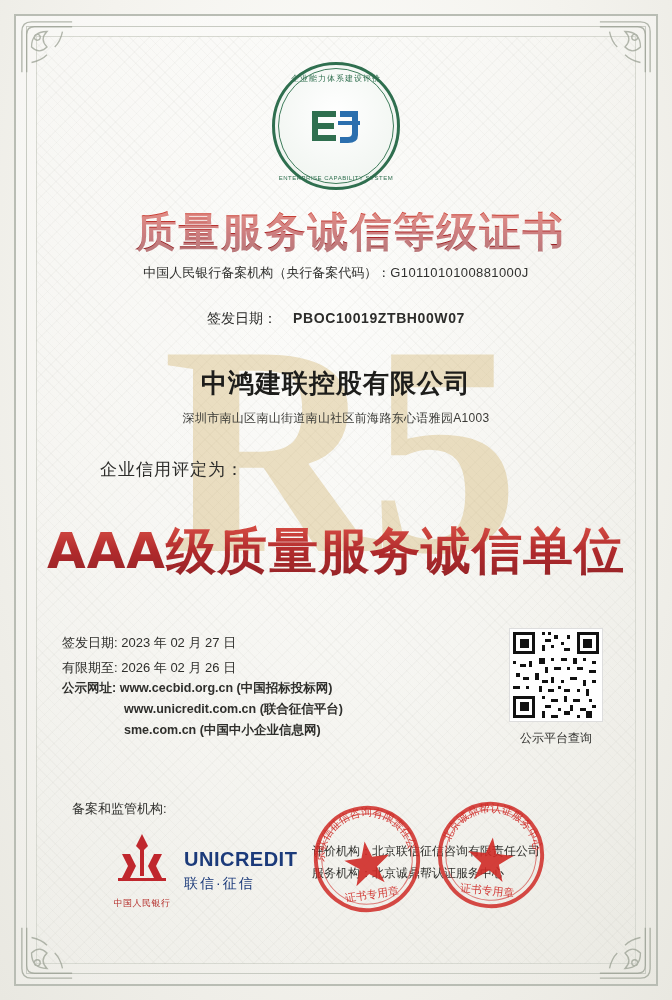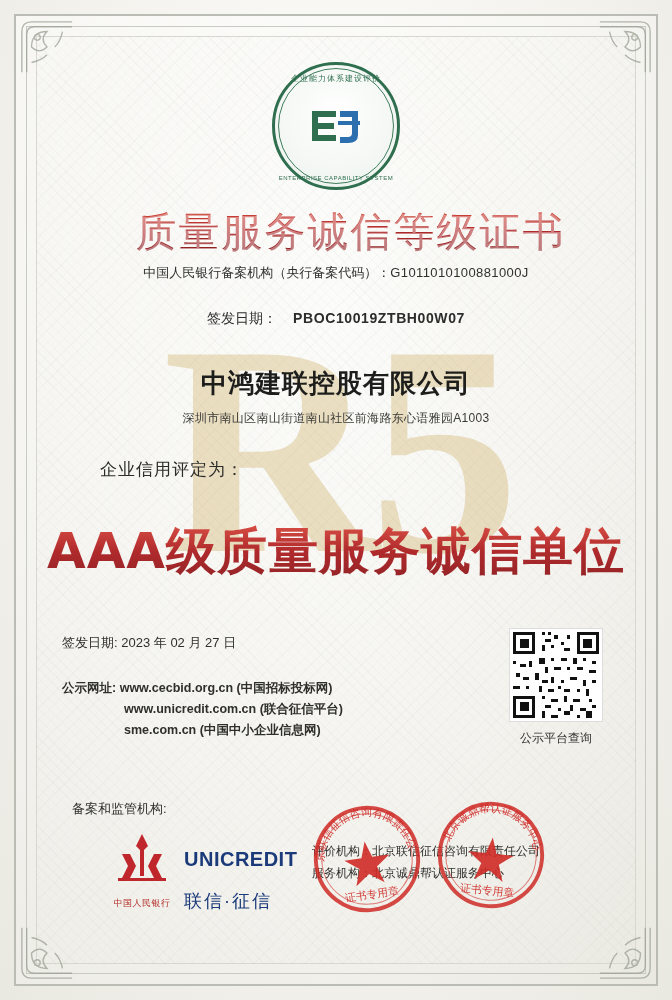--- a/index.html
+++ b/index.html
@@ -80,21 +80,21 @@
   .emblem-core{
     position:absolute;left:50%;top:50%;transform:translate(-50%,-50%);
     width:60px;height:46px;
   }
 
   
   .title{
     position:absolute;left:0;right:0;top:205px;
     text-align:center;
     font-family:"DejaVu Sans", sans-serif;
-    font-weight:normal;
+    font-weight:bold;
     font-size:41px;
     letter-spacing:2px;
     background:linear-gradient(180deg,#d94a3a 0%,#a8272a 55%,#7d1d20 100%);
     -webkit-background-clip:text;background-clip:text;
     color:#a8272a;
     -webkit-text-fill-color:transparent;
     text-shadow:0 1px 0 rgba(255,255,255,.4);
     padding-left:29px;
   }
   .subtitle{
@@ -172,21 +172,21 @@
   }
   .pboc-mark{width:60px;height:52px;margin:0 auto;display:block;}
   .pboc-cap{font-size:9px;color:#b5302c;margin-top:13px;letter-spacing:.5px;}
   .unicredit{
     position:absolute;left:184px;top:848px;
   }
   .unicredit .en{
     font-size:20px;font-weight:bold;color:#1b3a7a;letter-spacing:.5px;
   }
   .unicredit .cn{
-    font-size:18px;color:#1b3a7a;letter-spacing:2px;margin-top:18px;
+    font-size:14px;color:#1b3a7a;letter-spacing:2px;margin-top:4px;
   }
 
   .org-lines{
     position:absolute;left:312px;top:840px;
     font-size:12px;color:#2f2f2c;line-height:22px;
   }
 
   
   .seal{
     position:absolute;width:118px;height:118px;
@@ -290,20 +290,24 @@
   <div class="company">中鸿建联控股有限公司</div>
   <div class="address">深圳市南山区南山街道南山社区前海路东心语雅园A1003</div>
 
   <div class="rating-label">企业信用评定为：</div>
   <div class="rating">AAA级质量服务诚信单位</div>
 
   <div class="details">
     <div class="row">
       <span class="k">签发日期:</span>
       <span>2023 年 02 月 27 日</span>
+    </div>
+    <div class="row">
+      <span class="k">有限期至:</span>
+      <span>2026 年 02 月 26 日</span>
     </div>
   </div>
 
   <div class="url-block">
     <div class="row">
       <span class="lbl">公示网址:</span>
       <span>www.cecbid.org.cn</span>
       <span>(中国招标投标网)</span>
     </div>
     <div class="row" style="padding-left:62px;">

